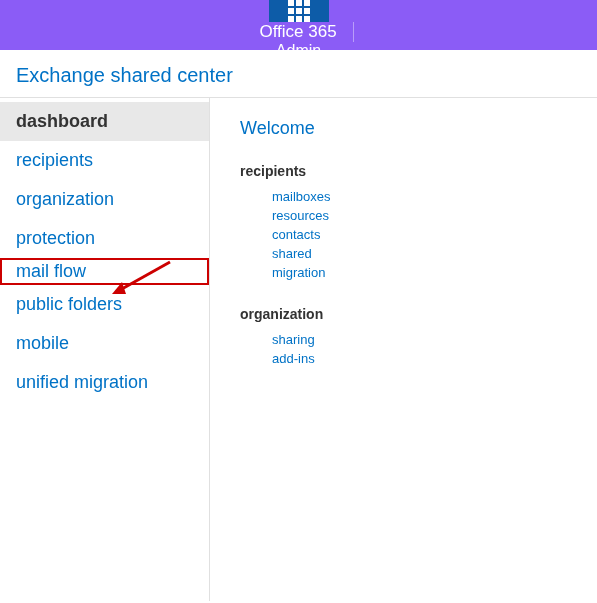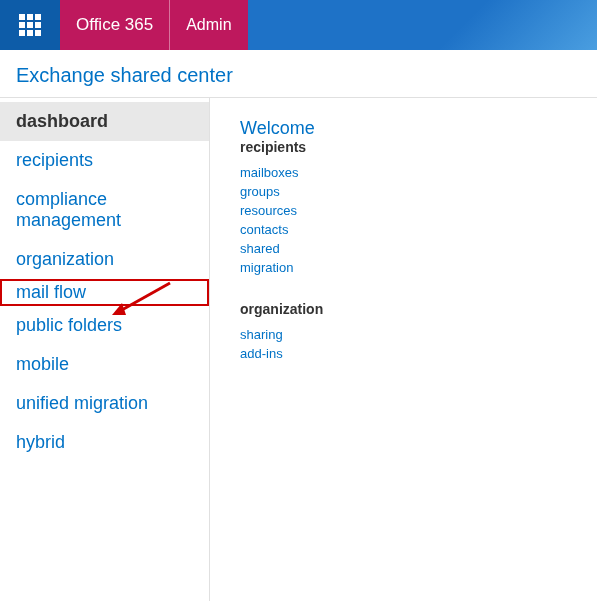--- a/index.html
+++ b/index.html
@@ -1,24 +1,25 @@
 <!DOCTYPE html>
 <html><head>
   <meta charset="utf-8">
   <style>
     * { margin: 0; padding: 0; box-sizing: border-box; }
     body { font-family: 'Segoe UI', Arial, sans-serif; font-size: 13px; background: #fff; width: 597px; height: 603px; overflow: hidden; }
 
     
     .top-bar {
-      background: #be185d;
+      background: #8b5cf6;
       height: 50px;
       display: flex;
       align-items: center;
       padding: 0;
+      flex-direction: column;
     }
     .top-bar-grid {
       width: 60px;
       height: 50px;
       display: flex;
       align-items: center;
       justify-content: center;
       background: #0d5ca8;
     }
     .grid-icon {
@@ -110,37 +111,39 @@
     
     .content-area {
       flex: 1;
       padding: 20px 30px;
       overflow-y: auto;
     }
     .welcome-title {
       font-size: 18px;
       color: #0072c6;
       font-weight: 300;
+      margin-bottom: 24px;
     }
     .section-title {
       font-size: 14px;
       font-weight: 600;
       color: #333;
       margin-bottom: 8px;
     }
     .section-links {
       margin-bottom: 24px;
     }
     .section-link {
       display: block;
       color: #0072c6;
       font-size: 13px;
       text-decoration: none;
       padding: 2px 0;
       cursor: pointer;
+      margin-left: 32px;
     }
 
     
     .mail-flow-wrapper {
       position: relative;
     }
     .arrow-container {
       position: absolute;
       left: 100px;
       top: -6px;
@@ -175,47 +178,45 @@
 
 <div class="page-title-bar">
   <h1 class="page-title">Exchange shared center</h1>
 </div>
 
 <div class="main-layout">
 
   <nav class="sidebar">
     <a class="sidebar-item active">dashboard</a>
     <a class="sidebar-item">recipients</a>
-    <a class="sidebar-item">compliance management</a>
     <a class="sidebar-item">organization</a>
+    <a class="sidebar-item">protection</a>
 
     <div class="mail-flow-wrapper">
       <a class="sidebar-item highlighted">mail flow</a>
 
       <div class="arrow-container">
         <svg class="arrow-svg" viewBox="0 0 80 50" xmlns="http://www.w3.org/2000/svg">
           <line x1="70" y1="10" x2="20" y2="38" stroke="#cc0000" stroke-width="3"></line>
           <polygon points="12,42 22,30 26,42" fill="#cc0000"></polygon>
         </svg>
       </div>
     </div>
 
     <a class="sidebar-item">public folders</a>
     <a class="sidebar-item">mobile</a>
     <a class="sidebar-item">unified migration</a>
-    <a class="sidebar-item">hybrid</a>
   </nav>
 
   <main class="content-area">
     <div class="welcome-title">Welcome</div>
 
     <div class="section-links">
       <div class="section-title">recipients</div>
       <a class="section-link">mailboxes</a>
-      <a class="section-link">groups</a>
       <a class="section-link">resources</a>
       <a class="section-link">contacts</a>
       <a class="section-link">shared</a>
       <a class="section-link">migration</a>
     </div>
 
     <div class="section-links">
       <div class="section-title">organization</div>
       <a class="section-link">sharing</a>
       <a class="section-link">add-ins</a>

